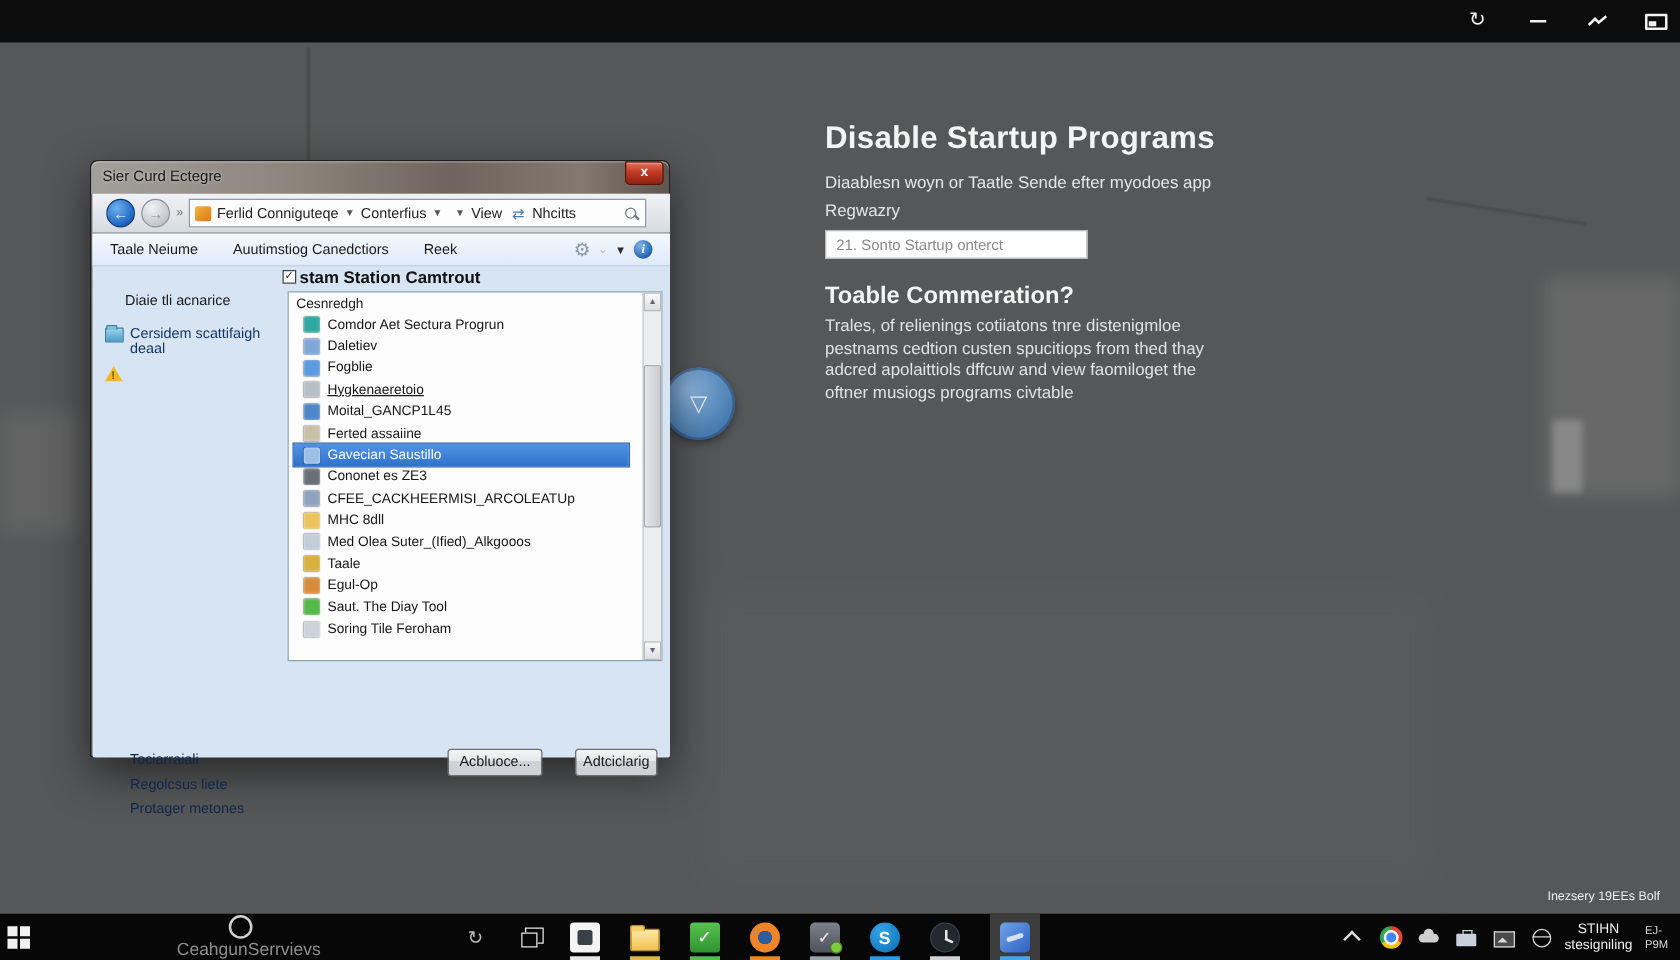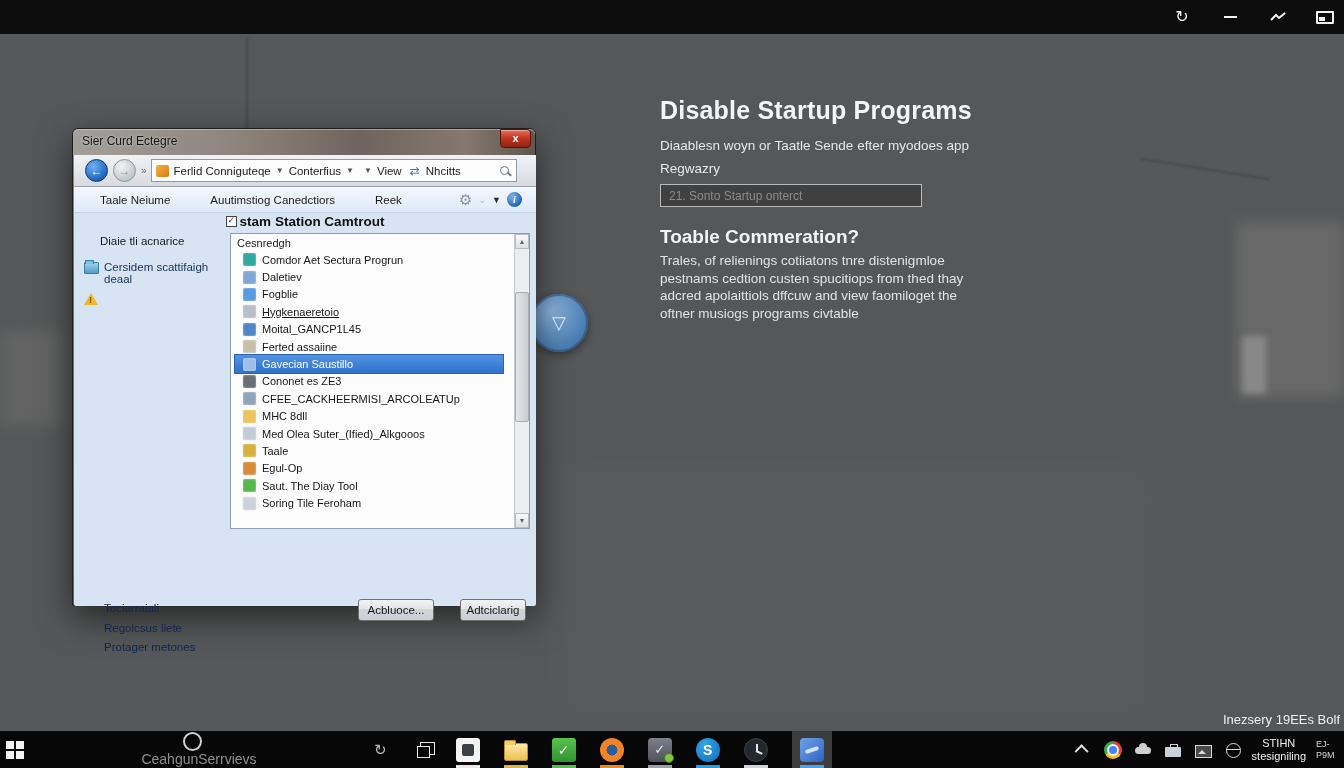--- a/index.html
+++ b/index.html
@@ -15,21 +15,21 @@
   #top-strip { position:absolute; left:0; top:0; width:1344px; height:34px; background:#0c0c0c; }
   #top-icons { position:absolute; right:10px; top:0; height:34px; display:flex; align-items:center; gap:28px; }
   .ticon { color:#f2f2f2; font-size:16px; line-height:16px; display:inline-flex; align-items:center; justify-content:center; width:20px; height:20px; }
   .ticon-minimize::before { content:""; display:block; width:13px; height:2px; background:#f2f2f2; }
   .ticon-window { position:relative; width:18px; height:13px; border:2px solid #f2f2f2; border-radius:1px; }
   .ticon-window::after { content:""; position:absolute; left:1px; bottom:1px; width:6px; height:4px; background:#f2f2f2; }
 
   
   #help-title { left:660px; top:96px; font-size:25px; font-weight:bold; color:#f4f4f4; letter-spacing:.2px; }
   .help-sub { left:660px; font-size:13.5px; color:#e6e6e6; }
-  #help-input { left:660px; top:184px; width:262px; height:23px; background:#404040; border:1px solid #b9b9b9; font-size:12px; color:#8b8b8b; padding:0 8px; font-family:inherit; }
+  #help-input { left:660px; top:184px; width:210px; height:23px; background:#ffffff; border:1px solid #b9b9b9; font-size:12px; color:#8b8b8b; padding:0 8px; font-family:inherit; }
   #help-h2 { left:660px; top:226px; font-size:19px; font-weight:bold; color:#f4f4f4; }
   #help-body { left:660px; top:252px; width:305px; font-size:13.5px; color:#e2e2e2; line-height:17.5px; }
 
   
   #desk-icon { left:530px; top:294px; width:58px; height:58px; border-radius:50%;
     background:radial-gradient(circle at 35% 30%, #8cb4dc, #4c80b4 65%, #3a6a9c);
     box-shadow:0 3px 8px rgba(0,0,0,.4), inset 0 0 0 2px rgba(40,70,110,.5);
     display:flex; align-items:center; justify-content:center; }
   #desk-icon span { color:#e9f2fa; font-size:18px; }
 
@@ -65,21 +65,21 @@
   #crumb-sync { color:#4a7ab0; font-size:12px; margin:0 6px 0 8px; }
   #crumb-search { margin-left:auto; position:relative; width:14px; height:14px; }
   #crumb-search::before { content:""; position:absolute; left:2px; top:2px; width:7px; height:7px; border:1.5px solid #6d7885; border-radius:50%; }
   #crumb-search::after { content:""; position:absolute; left:9px; top:9px; width:5px; height:1.5px; background:#6d7885; transform:rotate(45deg); }
 
   #dlg-body { position:absolute; left:1px; top:58px; width:462px; height:419px;
     background:#d6e4f3; border-radius:0 0 2px 2px; }
   #tabs-row { position:absolute; left:0; top:0; width:100%; height:26px;
     background:linear-gradient(180deg,#f3f8fd,#dfeafa); border-bottom:1px solid #c2d3e8;
     display:flex; align-items:center; font-size:11.5px; color:#1b1b1b; }
-  .tab { padding:0 14px; cursor:default;margin-left:12px; }
+  .tab { padding:0 14px; cursor:default; }
   #tab-icons { margin-left:auto; display:flex; align-items:center; gap:6px; padding-right:14px; }
   #gear-icon { color:#8a97a6; font-size:15px; }
   #gear-chevron { color:#aab6c2; font-size:9px; }
   #menu-arrow { color:#2b2b2b; font-size:9px; }
   #info-icon { width:15px; height:15px; border-radius:50%; background:radial-gradient(circle at 35% 30%,#7fb3e8,#1e5fae 75%); color:#fff; font-size:10px; font-style:italic; font-weight:bold; text-align:center; line-height:15px; font-family:"Liberation Serif",serif; }
 
   #dlg-header { position:absolute; left:0; top:27px; width:100%; text-align:center; font-size:13.5px; font-weight:bold; color:#111; }
   .checkbox-icon { display:inline-block; width:11px; height:11px; border:1px solid #444; background:#fff; vertical-align:-1px; margin-right:3px; position:relative; }
   .checkbox-icon::after { content:"✓"; position:absolute; left:1px; top:-2px; font-size:9px; color:#333; }
 
@@ -110,21 +110,21 @@
   
   #footer-links { position:absolute; left:30px; top:415px; font-size:11.5px; color:#10264d; }
   #footer-links div { margin-bottom:7.5px; }
   .dlg-btn { position:absolute; top:412px; height:22px; font-size:11.5px; color:#1a1a1a;
     background:linear-gradient(180deg,#f4f4f4,#e4e6e8 45%,#d0d3d7 46%,#cdd1d5);
     border:1px solid #707070; border-radius:3px; text-align:center; line-height:20px; }
   #btn-apply { left:284px; width:76px; }
   #btn-ok { left:386px; width:66px; }
 
   
-  #tb-overlay-text { right:4px; top:712px; font-size:13px; color:#eee; }
+  #tb-overlay-text { right:16px; top:712px; font-size:10px; color:#eee; }
   #taskbar { position:absolute; left:0; top:731px; width:1344px; height:37px; background:#070707; display:flex; align-items:center; }
   #start-btn { width:30px; height:37px; display:flex; align-items:center; justify-content:center; }
   .winlogo { display:grid; grid-template-columns:8px 8px; grid-template-rows:8px 8px; gap:2px; }
   .winlogo i { background:#f2f2f2; }
   #tb-search { display:flex; align-items:center; margin-left:12px; width:300px;flex-direction:column; }
   #search-circle { width:19px; height:19px; border:2px solid #cfcfcf; border-radius:50%; }
   #search-text { margin-left:14px; font-size:14px; color:#8e8e8e; }
   #tb-sync { color:#b9b9b9; font-size:15px; margin-left:32px; }
   #task-view { position:relative; width:17px; height:15px; margin-left:30px; }
   #task-view::before { content:""; position:absolute; left:3px; top:0; width:13px; height:11px; border:1.6px solid #e8e8e8; }

